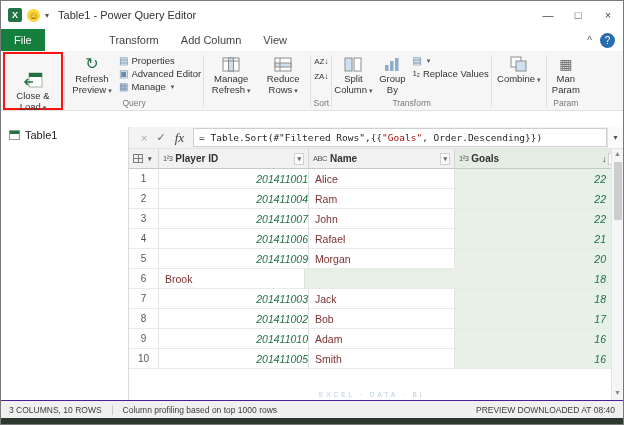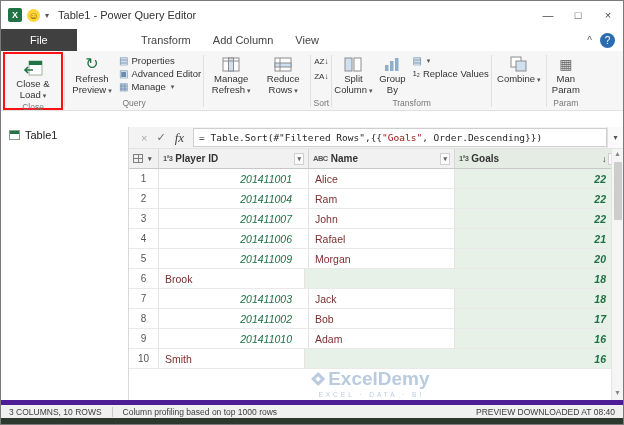--- a/index.html
+++ b/index.html
@@ -12,39 +12,39 @@
   .excel-icon { width:14px; height:14px; background:#217346; color:#fff; font-size:9px; font-weight:bold; display:flex; align-items:center; justify-content:center; border-radius:2px; }
   .smiley { width:13px; height:13px; border-radius:50%; background:#ffd43b; color:#7a5c00; font-size:10px; line-height:13px; text-align:center; }
   .qat-caret { font-size:8px; color:#555; }
   .win-title { font-size:11px; color:#333; margin-left:4px; white-space:nowrap;text-align:right; }
   .win-controls { margin-left:auto; display:flex; height:100%; }
   .win-btn { width:30px; display:flex; align-items:center; justify-content:center; font-size:11px; color:#444; cursor:default; }
 
   
   .tabs { height:22px; flex:0 0 22px; display:flex; align-items:stretch; background:#fff; }
   .tab { font-size:11px; color:#444; display:flex; align-items:center; padding:0 11px; cursor:default; }
-  .tab.file { background:#404040; color:#fff; padding:0 29px; }
+  .tab.file { background:#15803d; color:#fff; padding:0 13px; }
   .tab.active { background:#5eead4; border:1px solid #e1e1e1; border-bottom:none; color:#217346;margin-top:31px; }
   .tabs-right { margin-left:auto; display:flex; align-items:center; gap:8px; padding-right:8px; }
   .ribbon-collapse { font-size:10px; color:#555; }
   .help-btn { width:15px; height:15px; border-radius:50%; background:#2b6cb0; color:#fff; font-size:10px; text-align:center; line-height:15px; }
 
   
   .ribbon { height:60px; flex:0 0 60px; background:#f6f6f6; border-bottom:1px solid #e1e1e1; display:flex; align-items:stretch; padding:1px 1px 0 1px; overflow:hidden; }
   .rgroup { display:flex; flex-direction:column; align-items:center; padding:1px 2px 0 2px; }
   .rgroup-content { flex:1; display:flex; align-items:flex-start; gap:2px; }
   .rgroup-label { font-size:8.5px; color:#777; padding:1px 0 2px; white-space:nowrap; }
   .rsep { width:1px; background:#e0e0e0; margin:3px 0; }
   .bigbtn { width:50px; display:flex; flex-direction:column; align-items:center; font-size:9.5px; color:#333; text-align:center; line-height:10.5px; padding-top:1px; cursor:default; }
   .bigbtn .ic { height:20px; display:flex; align-items:center; justify-content:center; }
   .caret { font-size:7px; color:#555; margin-left:2px; }
   .smallstack { display:flex; flex-direction:column; justify-content:flex-start; gap:2px; padding-top:2px; }
   .smallbtn { font-size:9.5px; color:#333; display:flex; align-items:center; gap:3px; white-space:nowrap; cursor:default; }
   .mini-ic { font-size:10px; color:#6a8caf; }
-  .close-wrap { border:2px solid #ff1111; display:flex; flex-direction:column; align-items:center; margin:0 1px; padding:4px 3px; }
+  .close-wrap { border:2px solid #ff1111; display:flex; flex-direction:column; align-items:center; margin:0 1px; padding:16px 3px; }
   .sorticon { font-size:8px; color:#333; border:1px solid transparent; line-height:10px; cursor:default; }
   .glyph-green { color:#217346; font-size:16px; line-height:16px; }
   .glyph-tbl { font-size:14px; color:#666; line-height:14px; }
 
   
   .spacer { height:16px; flex:0 0 16px; background:#fff; }
 
   
   .content { flex:1; display:flex; min-height:0; }
   .queries { width:128px; flex:0 0 128px; border-right:1px solid #d9d9d9; background:#fff; display:flex; flex-direction:column; }
@@ -63,53 +63,53 @@
   .ffx { color:#444; font-size:13px; font-style:italic; font-family:"Liberation Serif", serif; cursor:default; }
   .ffield { flex:1; background:#fff; border:1px solid #cfcfcf; margin:1px 0; display:flex; align-items:center; padding:0 5px; font-family:"DejaVu Sans Mono", monospace; font-size:9.5px; color:#1f1f1f; white-space:pre; overflow:hidden; }
   .fstring { color:#a31515; }
   .fexpand { width:16px; display:flex; align-items:center; justify-content:center; font-size:8px; color:#555; border-left:1px solid #e0e0e0; background:#fafafa; cursor:default; }
 
   
   .grid { flex:1; position:relative; background:#fff; overflow:hidden; }
   .grow { display:flex; height:20px; }
   .ghead { height:20px; }
   .hcell { background:#f1f1f1; border-right:1px solid #d6d6d6; border-bottom:1px solid #c8c8c8; display:flex; align-items:center; font-size:10px; font-weight:bold; color:#333; padding:0 4px; cursor:default; }
-  .hcell .typ { font-weight:bold; font-size:7.5px; color:#555; margin-right:3px; letter-spacing:-0.5px; }
+  .hcell .typ { font-weight:normal; font-size:7.5px; color:#555; margin-right:3px; letter-spacing:-0.5px; }
   .filter-caret { margin-left:auto; font-size:7px; color:#666; border:1px solid #d0d0d0; background:#fbfbfb; padding:0 2px; line-height:10px; cursor:default; }
   .c-num { width:30px; flex:0 0 30px; }
   .c-pid { width:150px; flex:0 0 150px; }
   .c-name { width:146px; flex:0 0 146px; }
   .c-goals { flex:1; }
   .corner { justify-content:flex-start; gap:3px; }
   .corner-grid { width:10px; height:9px; border:1px solid #7f7f7f; background:
      linear-gradient(to right, transparent 0 4px, #7f7f7f 4px 5px, transparent 5px),
      linear-gradient(to bottom, transparent 0 3px, #7f7f7f 3px 4px, transparent 4px); }
   .cell { border-right:1px solid #e3e3e3; border-bottom:1px solid #e9e9e9; font-size:10.5px; display:flex; align-items:center; background:#fff; cursor:default; }
   .cell.rownum { justify-content:center; color:#555; font-size:10px; }
-  .cell.pid { justify-content:flex-end; padding-right:16px; color:#1d7044; font-style:italic; }
+  .cell.pid { justify-content:flex-end; color:#1d7044; font-style:italic; }
   .cell.nm { padding-left:6px; color:#7d2f2f; }
-  .cell.gl { justify-content:flex-end; padding-right:16px; color:#1d7044; font-style:italic; background:#e7f1e7;font-weight:bold; }
+  .cell.gl { justify-content:flex-end; padding-right:16px; color:#1d7044; font-style:italic; background:#e7f1e7; }
   .hcell.goals-h { background:#e4ece4; }
   .sortdesc { font-size:9px; color:#333; margin-left:auto; }
   .goals-h .filter-caret { margin-left:2px; }
 
   
   .watermark { position:absolute; left:50%; bottom:2px; transform:translateX(-54%); text-align:center; opacity:0.85; pointer-events:none; }
   .wm-brand { font-size:19px; font-weight:bold; color:#aec3da; display:flex; align-items:center; justify-content:center; gap:5px; }
   .wm-diamond { width:10px; height:10px; border:3px solid #aec3da; transform:rotate(45deg); display:inline-block; }
   .wm-tag { font-size:6.5px; letter-spacing:3px; color:#aec3da; margin-top:1px; }
 
   
   .vscroll { position:absolute; top:0; right:0; bottom:0; width:12px; background:#f5f5f5; border-left:1px solid #e4e4e4; display:flex; flex-direction:column; align-items:center; }
   .vs-arrow { font-size:7px; color:#888; line-height:10px; height:12px; cursor:default; }
   .vs-thumb { width:8px; height:58px; background:#cdcdcd; border-radius:1px; margin-top:1px; cursor:default; }
   .vs-bottom { margin-top:auto; }
 
   
-  .statusbar { height:18px; flex:0 0 18px; background:#f0f0f0; border-top:5px solid #4c1d95; display:flex; align-items:center; padding:0 8px; font-size:8.5px; color:#3c3c3c; gap:10px; }
+  .statusbar { height:18px; flex:0 0 18px; background:#f0f0f0; border-top:1px solid #4c1d95; display:flex; align-items:center; padding:0 8px; font-size:8.5px; color:#3c3c3c; gap:10px; }
   .sb-div { width:1px; height:10px; background:#c9c9c9; }
   .sb-right { margin-left:auto; }
   .bottom-strip { height:6px; flex:0 0 6px; background:#2c372e; }
 </style>
 </head>
 <body>
 
 <div class="window">
 
   <div class="titlebar">
@@ -402,30 +402,27 @@
 
   <div class="grow">
     <div class="cell rownum c-num">9</div>
     <div class="cell pid c-pid">201411010</div>
     <div class="cell nm c-name">Adam</div>
     <div class="cell gl c-goals">16</div>
   </div>
 
   <div class="grow">
     <div class="cell rownum c-num">10</div>
+    <div class="cell pid c-pid">201411005</div>
     <div class="cell nm c-name">Smith</div>
     <div class="cell gl c-goals">16</div>
   </div>
 </div>
 
         <div class="watermark">
-          <div class="wm-brand">
-            <span class="wm-diamond"></span>
-            <span>ExcelDemy</span>
-          </div>
           <div class="wm-tag">EXCEL · DATA · BI</div>
         </div>
 
         <div class="vscroll">
           <div class="vs-arrow">▲</div>
           <div class="vs-thumb"></div>
           <div class="vs-arrow vs-bottom">▼</div>
         </div>
 
       </div>

